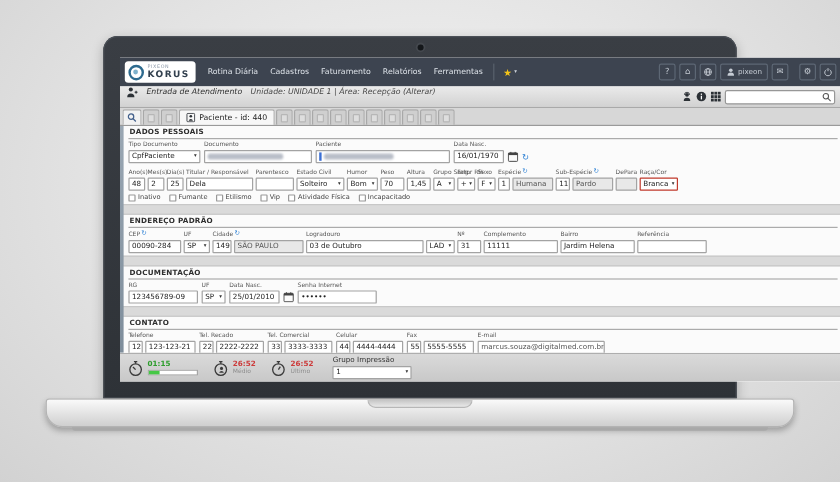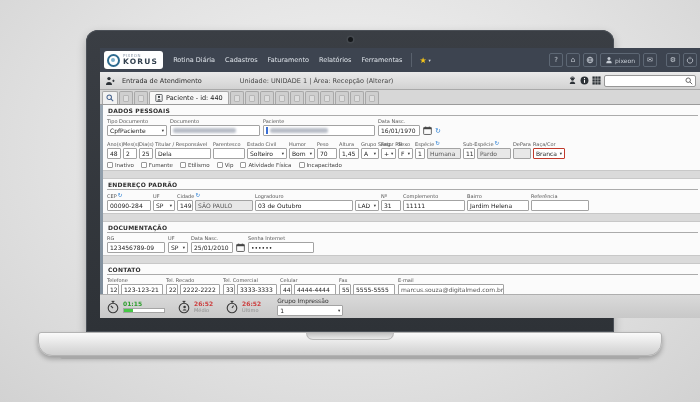--- a/index.html
+++ b/index.html
@@ -40,24 +40,24 @@
   .star .caret2 { color:#cfd4da; font-size:4.5px; }
   .nav-right { margin-left:auto; display:flex; gap:3px; align-items:center; }
   .nbtn { height:14px; min-width:14px; border:1px solid #5d6774; border-radius:2px; background:transparent;
     color:#c6ccd4; font-size:7px; display:flex; align-items:center; justify-content:center; padding:0 2px; gap:2px; }
   .nbtn svg { width:8px; height:8px; display:block; }
   .nbtn.user { padding:0 4px; font-size:6px; }
   .gap6 { width:3px; }
 
   
   .toolbar { height:18px; background:linear-gradient(#eaeaea,#d2d2d2); border-bottom:1px solid #a9a9a9;
-    display:flex; align-items:center; padding:0 5px; gap:7px; flex:0 0 auto; }
+    display:flex; padding:0 5px; gap:7px; flex:0 0 auto;font-style:italic; }
   .tb-ic svg { display:block; color:#2c3136; }
   .tb-title { font-size:6.5px; color:#2f2f2f; white-space:nowrap; }
-  .tb-context { font-size:6.5px; color:#474747; white-space:nowrap;margin-left:31px; }
+  .tb-context { font-size:6.5px; color:#474747; white-space:nowrap; }
   .tb-right { margin-left:auto; display:flex; align-items:center; gap:3px; }
   .search { width:92px; height:12px; background:#fff; border:1px solid #979797; border-radius:2px;
     display:flex; align-items:center; justify-content:flex-end; padding:0 2px; }
 
   
   .tabbar { height:15px; background:#d7d7d7; border-bottom:1px solid #9a9a9a; display:flex; align-items:flex-end; padding:0 2px; gap:1px; flex:0 0 auto; }
   .tab { height:13px; border:1px solid #a8a8a8; border-bottom:none; border-radius:2px 2px 0 0;
     display:flex; align-items:center; justify-content:center; background:#cfcfcf; padding:0 3px; }
   .tab.srch { background:#f2f2f2; width:16px; }
   .tab.dis { width:14px; }

